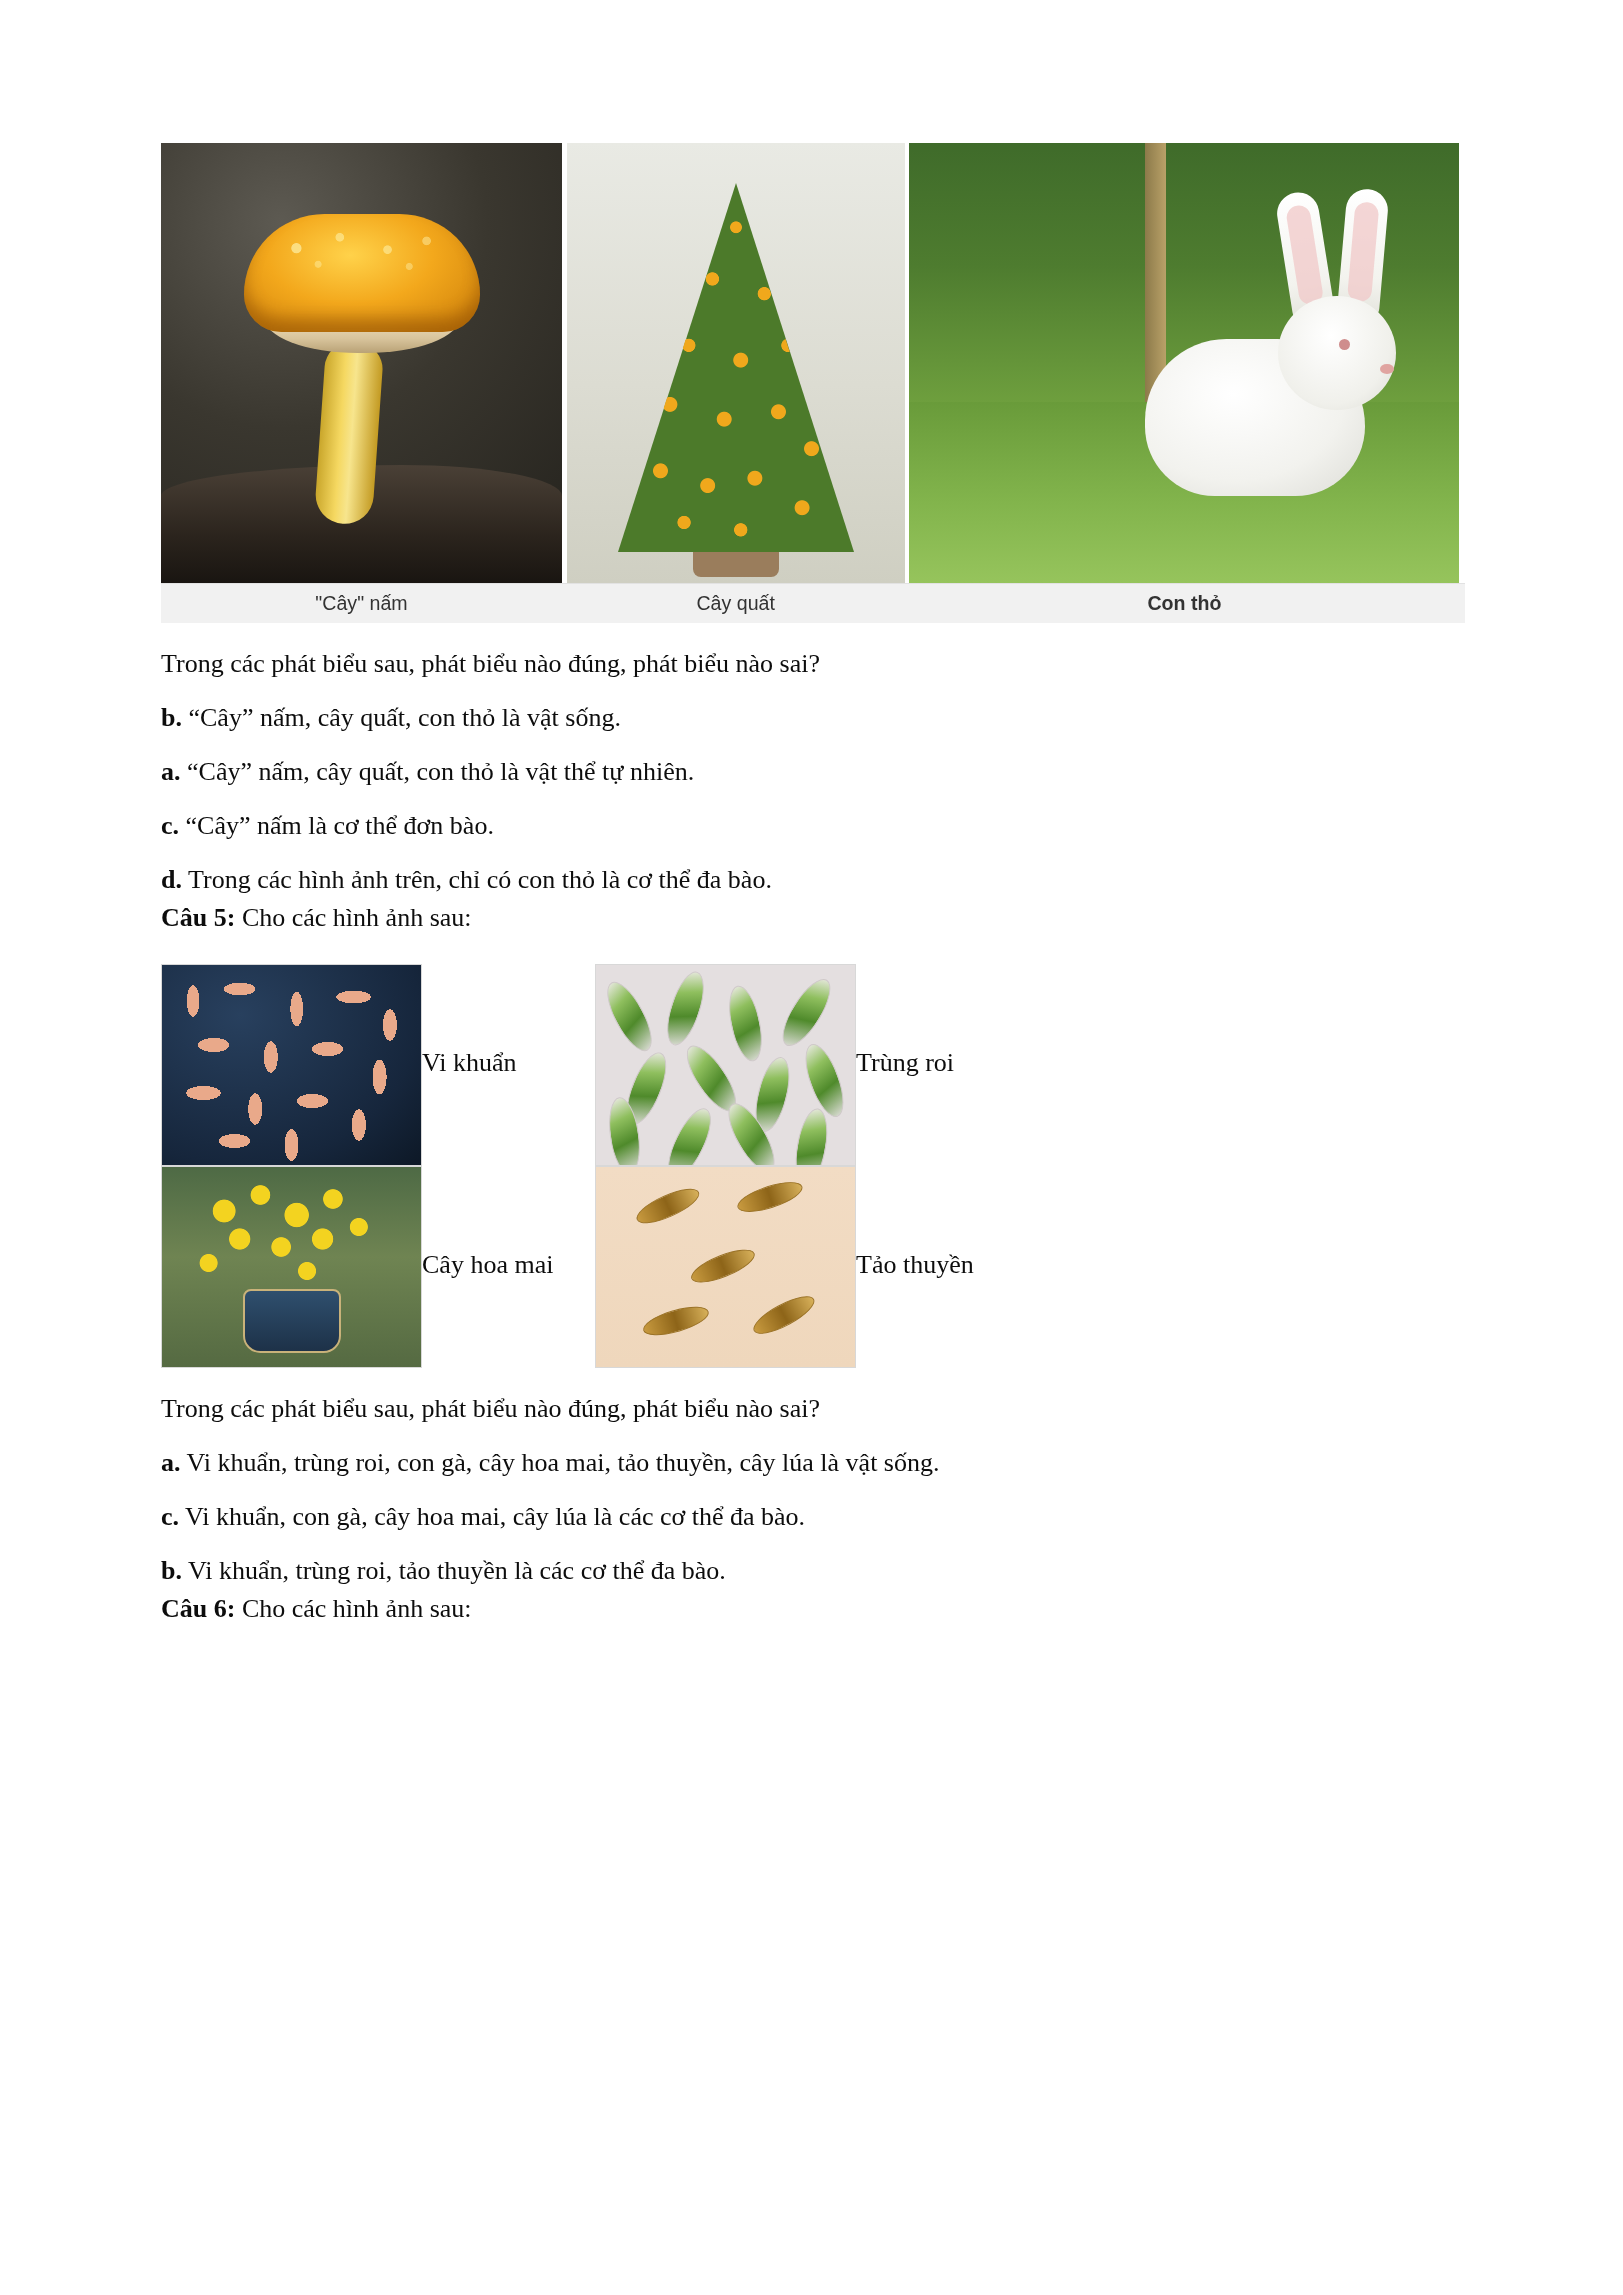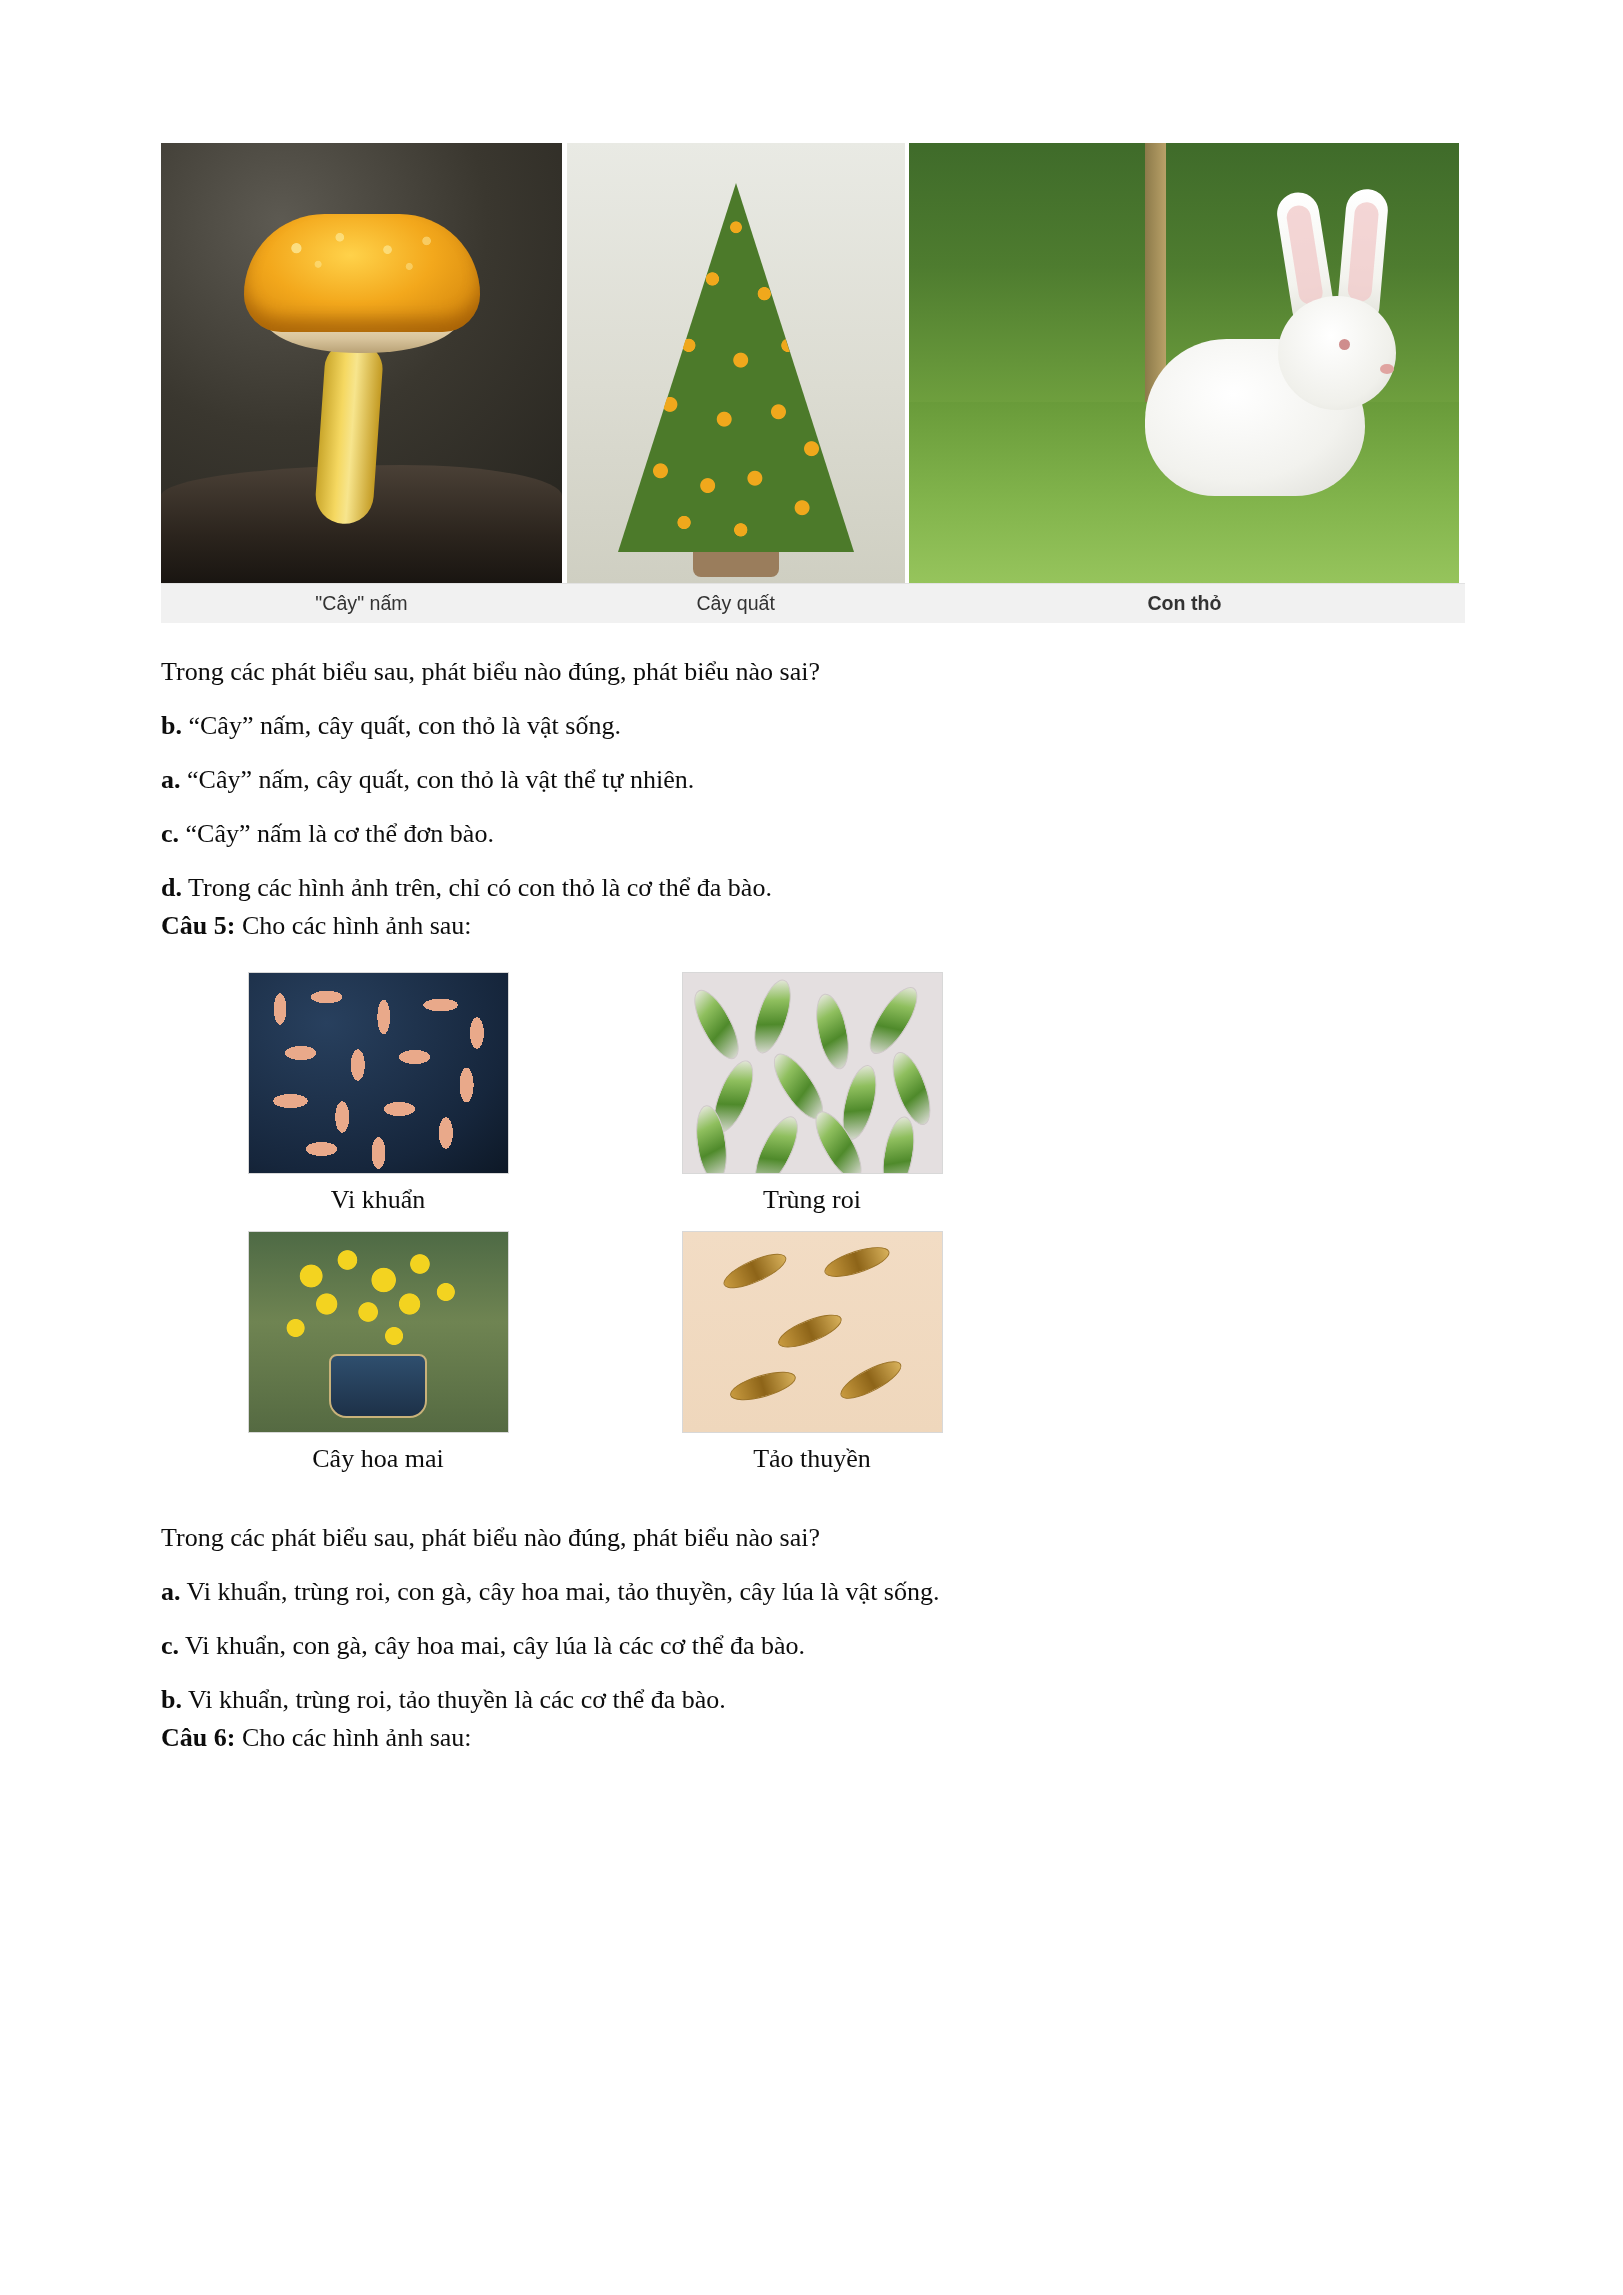--- a/index.html
+++ b/index.html
@@ -205,40 +205,40 @@
     background: linear-gradient(90deg, #8c7a4a, #b9a168);
   }
 
   
   .ptext {
     font-size: 26px;
     line-height: 1.0;
     margin: 0;
     padding: 0;
   }
-  .q-line { margin-top: 36px; }
+  .q-line { margin-top: 28px; }
   .opt { margin-top: 28px; }
   .opt b, .cau b { font-weight: bold; }
   .cau { margin-top: 12px; }
   .cau .label { font-weight: bold; }
 
   
   .figure-2 {
     margin-top: 33px;
     width: 1304px;
   }
   .fig2-row {
     display: flex;
     justify-content: flex-start;
     gap: 0;
   }
   .fig2-cell {
     width: 434px;
     display: flex;
-    flex-direction: column;
+    flex-direction: row;
     align-items: center;
   }
   .fig2-cell .ph {
     width: 259px; height: 200px;
     border: 0.8px solid #d8d8d8;
   }
   .fig2-cap {
     font-family: "Liberation Serif", serif;
     font-size: 26px;
     margin-top: 11px;

